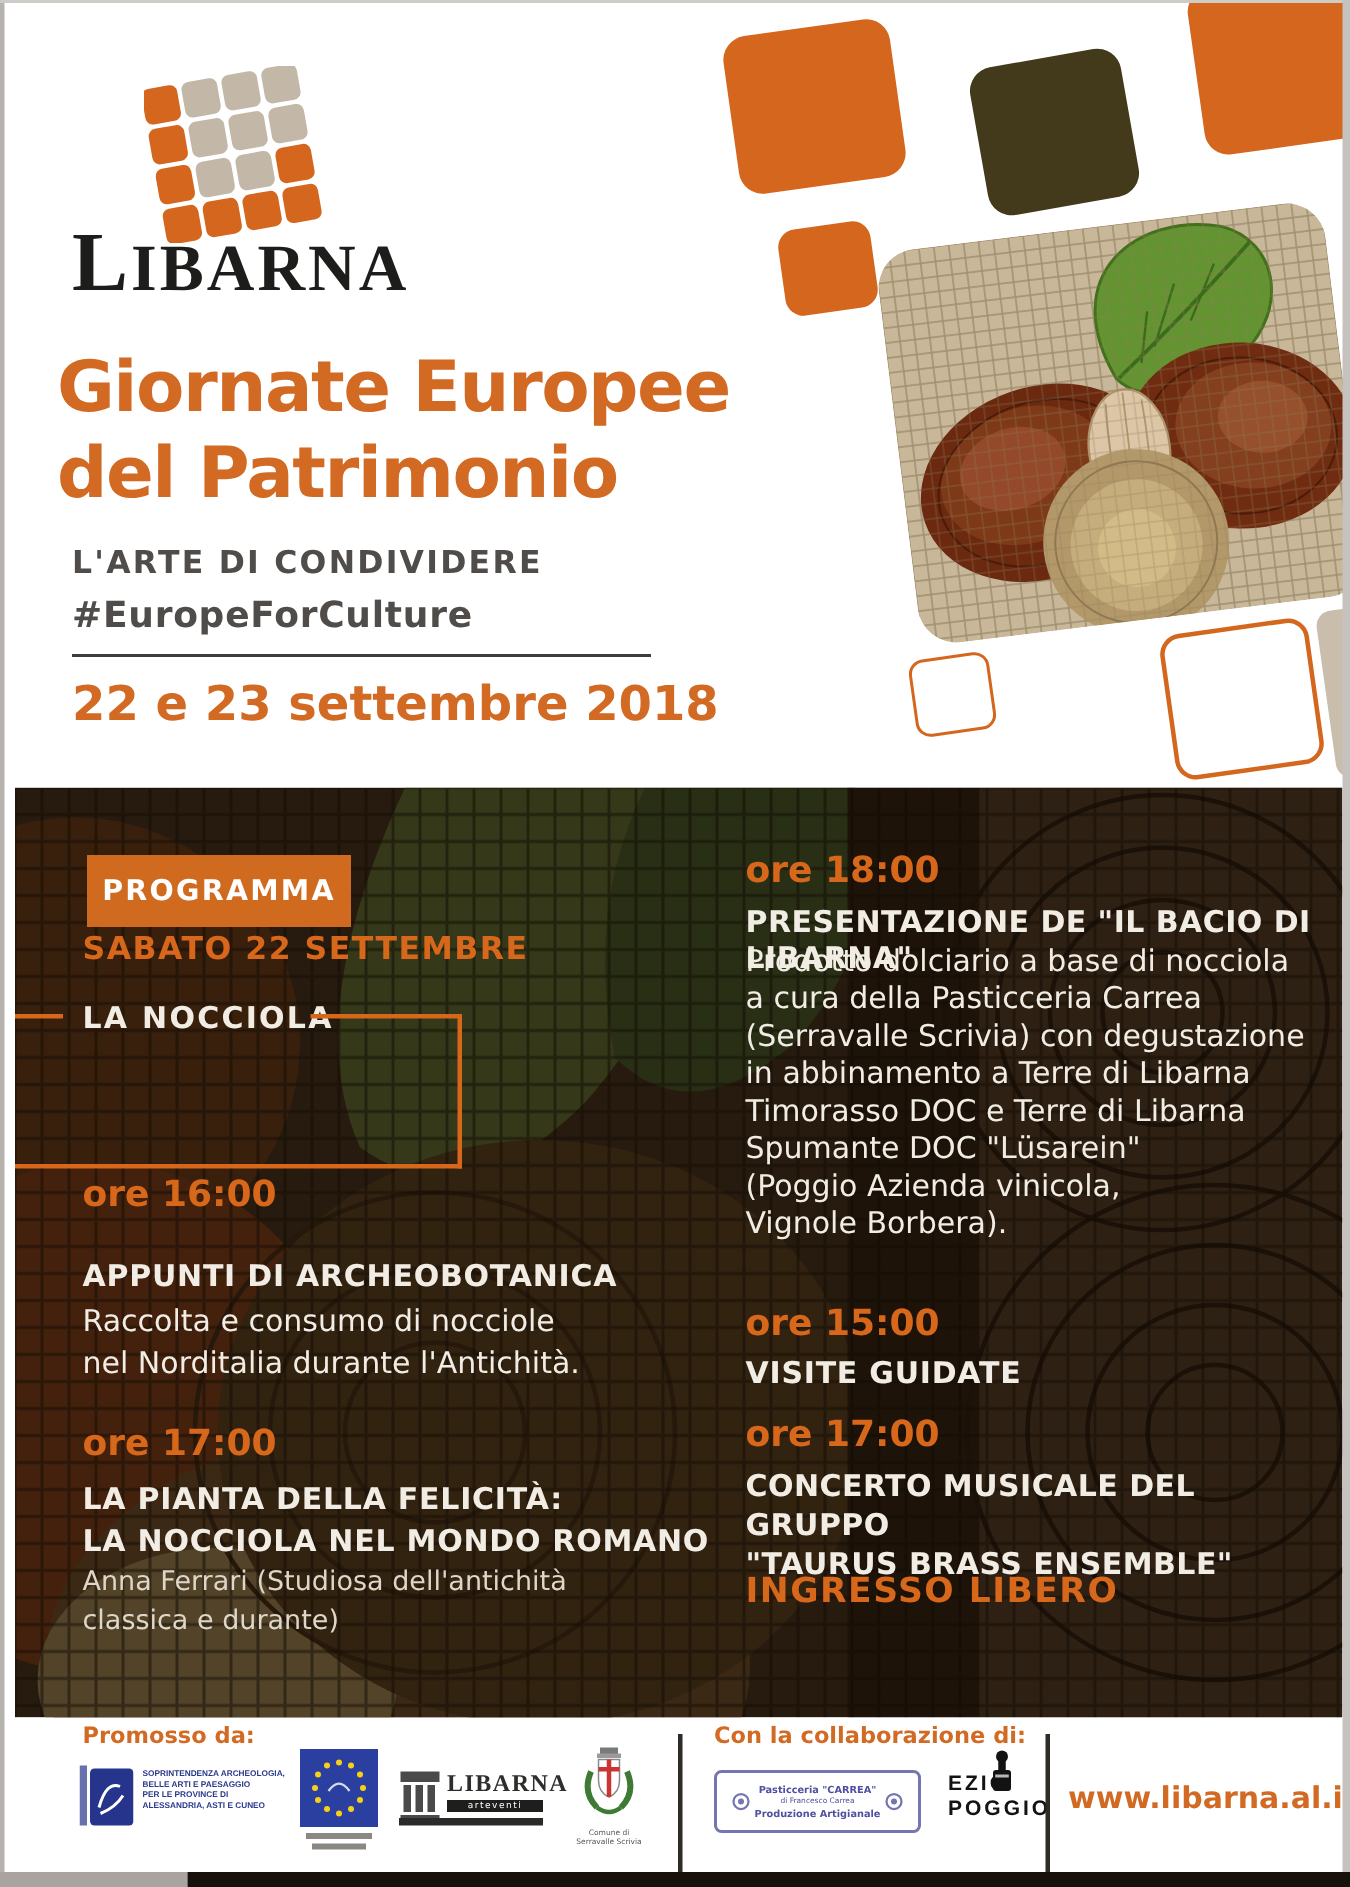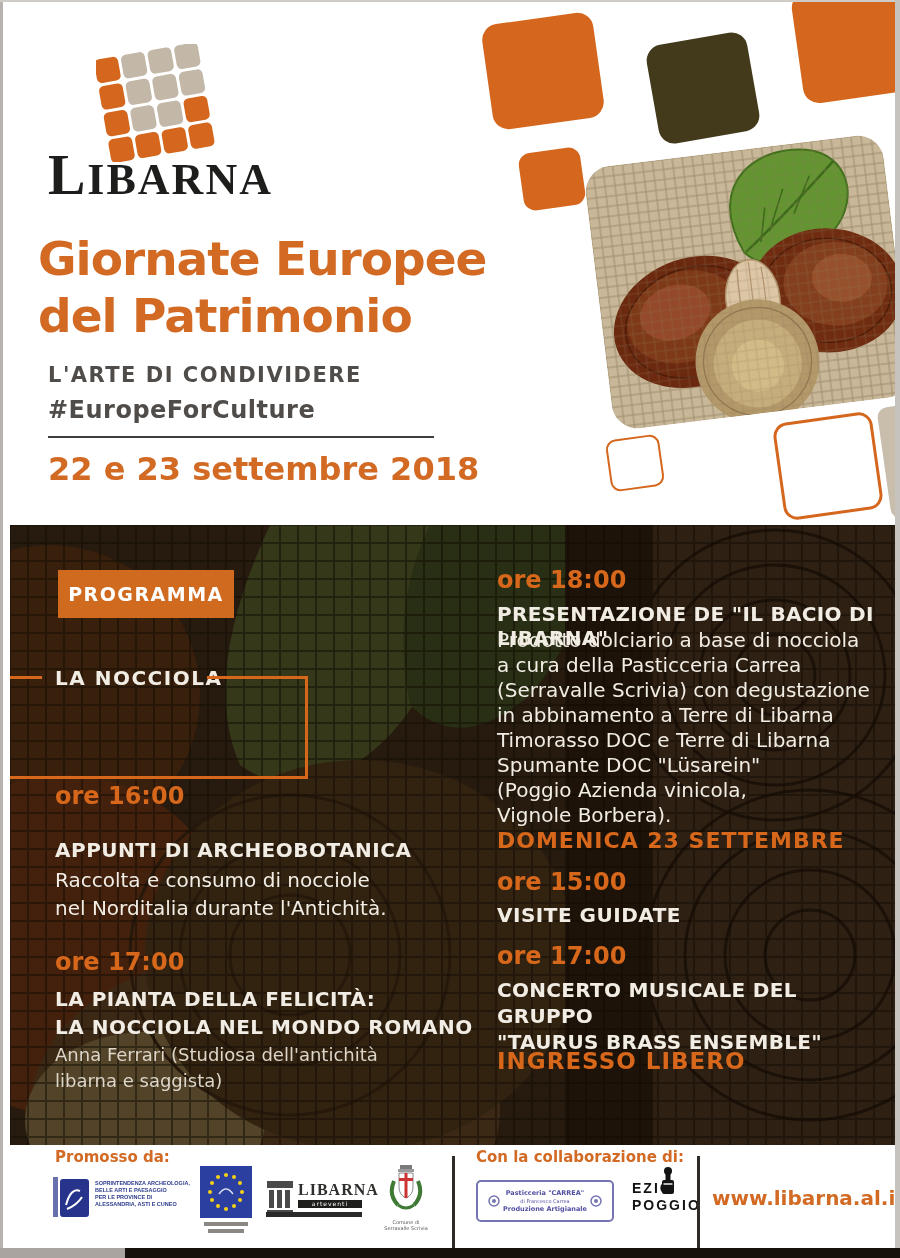--- a/index.html
+++ b/index.html
@@ -162,50 +162,50 @@
           <circle cx="800" cy="430" r="165"></circle>
         <circle cx="280" cy="430" r="60" stroke="#2A1A0C"></circle>
           <circle cx="280" cy="430" r="110" stroke="#2A1A0C"></circle>
         <circle cx="280" cy="430" r="160" stroke="#2A1A0C"></circle>
       </g>
       <rect width="885" height="620" fill="#1F150B" opacity="0.30"></rect>
       <rect width="885" height="620" fill="url(#tess)"></rect>
     </svg>
 
     <div class="abs badge" style="left:48px;top:45px;width:176px;height:48px;">PROGRAMMA</div>
+    <div class="abs dark-txt-or" style="left:45px;top:95px;font-size:21px;letter-spacing:1px;">SABATO 22 SETTEMBRE</div>
 
     <div class="abs frame" style="left:0;top:151px;width:32px;height:3px;"></div>
     <div class="abs dark-txt-wh" style="left:45px;top:141px;font-size:20px;font-weight:bold;letter-spacing:1.5px;">LA NOCCIOLA</div>
     <div class="abs frame" style="left:197px;top:151px;width:101px;height:3px;"></div>
     <div class="abs frame" style="left:295px;top:151px;width:3px;height:103px;"></div>
     <div class="abs frame" style="left:0;top:251px;width:298px;height:3px;"></div>
 
     <div class="abs dark-txt-or" style="left:45px;top:257px;font-size:24px;">ore 16:00</div>
     <div class="abs dark-txt-wh" style="left:45px;top:313px;font-size:20px;font-weight:bold;letter-spacing:.5px;">APPUNTI DI ARCHEOBOTANICA</div>
     <div class="abs dark-txt-wh pre" style="left:45px;top:341px;font-size:20px;line-height:28px;">Raccolta e consumo di nocciole
 nel Norditalia durante l'Antichità.</div>
 
     <div class="abs dark-txt-or" style="left:45px;top:423px;font-size:24px;">ore 17:00</div>
     <div class="abs dark-txt-wh pre" style="left:45px;top:460px;font-size:20px;line-height:28px;font-weight:bold;letter-spacing:.5px;">LA PIANTA DELLA FELICITÀ:
 LA NOCCIOLA NEL MONDO ROMANO</div>
     <div class="abs pre" style="left:45px;top:517px;font-size:18px;line-height:26px;color:#DDD6C9;">Anna Ferrari (Studiosa dell'antichità
-libarna e saggista)</div>
+classica e durante)</div>
 
     <div class="abs dark-txt-or" style="left:487px;top:41px;font-size:24px;">ore 18:00</div>
     <div class="abs dark-txt-wh" style="left:487px;top:77px;font-size:20px;font-weight:bold;letter-spacing:.3px;">PRESENTAZIONE DE "IL BACIO DI LIBARNA"</div>
     <div class="abs dark-txt-wh pre" style="left:487px;top:103px;font-size:20px;line-height:25px;">Prodotto dolciario a base di nocciola
 a cura della Pasticceria Carrea
 (Serravalle Scrivia) con degustazione
 in abbinamento a Terre di Libarna
 Timorasso DOC e Terre di Libarna
 Spumante DOC "Lüsarein"
 (Poggio Azienda vinicola,
 Vignole Borbera).</div>
 
-    <div class="abs dark-txt-or" style="left:487px;top:303px;font-size:22px;letter-spacing:1px;">DOMENICA 23 SETTEMBRE</div>
     <div class="abs dark-txt-or" style="left:487px;top:343px;font-size:24px;">ore 15:00</div>
     <div class="abs dark-txt-wh" style="left:487px;top:378px;font-size:20px;font-weight:bold;letter-spacing:.5px;">VISITE GUIDATE</div>
     <div class="abs dark-txt-or" style="left:487px;top:417px;font-size:24px;">ore 17:00</div>
     <div class="abs dark-txt-wh pre" style="left:487px;top:452px;font-size:20px;line-height:26px;font-weight:bold;letter-spacing:.3px;">CONCERTO MUSICALE DEL GRUPPO
 "TAURUS BRASS ENSEMBLE"</div>
     <div class="abs dark-txt-or" style="left:487px;top:523px;font-size:23px;letter-spacing:1px;">INGRESSO LIBERO</div>
   </div>
 
   <div class="abs flabel" style="left:55px;top:1148px;">Promosso da:</div>
 

